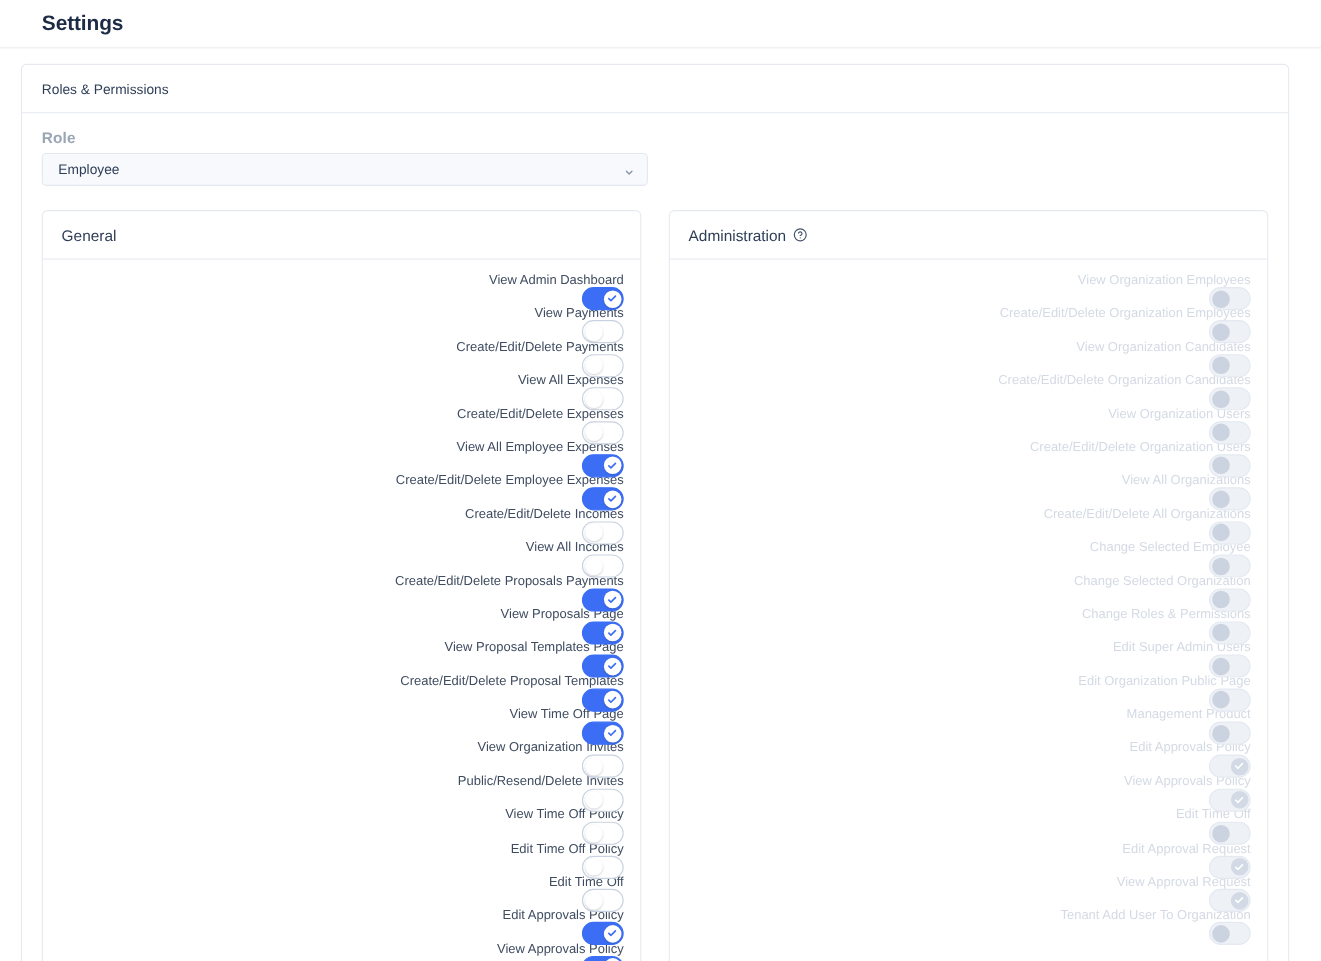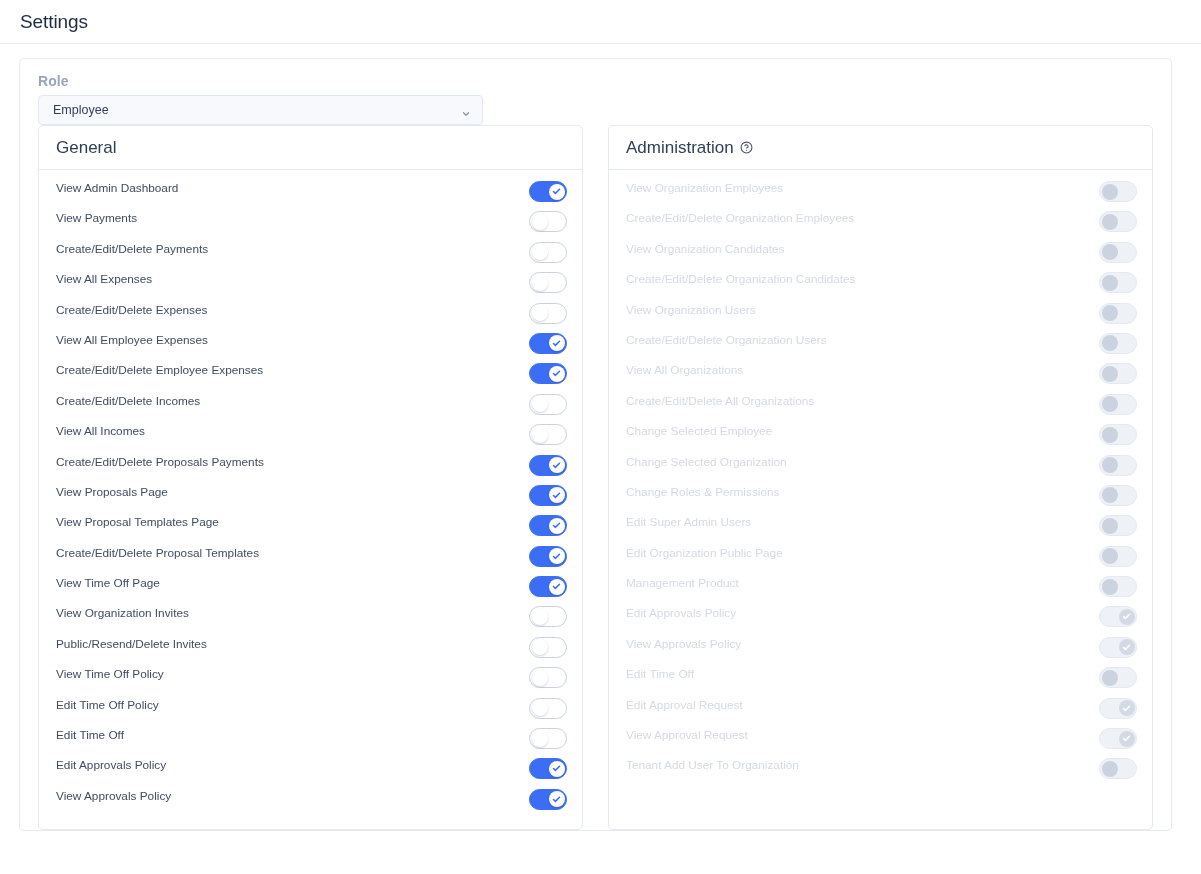--- a/index.html
+++ b/index.html
@@ -19,23 +19,24 @@
   .page-header {
     height: 44px;
     border-bottom: 1px solid #e8ebf0;
     display: flex;
     align-items: center;
     padding: 0 0 0 20px;
     background: #ffffff;
   }
   .page-title {
     font-size: 19px;
-    font-weight: 400;
+    font-weight: 700;
     color: #1d2b45;
     letter-spacing: -0.1px;
+    margin-left: 18px;
   }
 
   
   .outer-card {
     position: absolute;
     left: 19px;
     top: 58px;
     width: 1153px;
     background: #ffffff;
     border: 1px solid #e6eaf0;
@@ -61,22 +62,23 @@
   
   .field-label {
     font-size: 14px;
     color: #9aa5b5;
     font-weight: 700;
     margin-bottom: 6px;
     letter-spacing: 0.1px;
   }
   .select-wrap {
     position: relative;
-    width: 445px;
+    width: 551px;
     height: 30px;
+    margin-bottom: 22px;
   }
   .select-box {
     width: 100%;
     height: 100%;
     background: #f7f9fc;
     border: 1px solid #e3e8f0;
     border-radius: 4px;
     display: flex;
     align-items: center;
     padding: 0 28px 0 14px;
@@ -109,41 +111,42 @@
   }
   .panel-header {
     height: 44px;
     display: flex;
     align-items: center;
     gap: 6px;
     padding-left: 17px;
     border-bottom: 1px solid #e6eaf0;
   }
   .panel-header-title {
-    font-size: 17px;
+    font-size: 14px;
     color: #2f3e57;
   }
   .panel.is-disabled .panel-header-title { color: #2f3e57; }
   .help-icon {
     width: 13px;
     height: 13px;
     display: inline-flex;
     color: #46546b;
     cursor: pointer;
   }
   .panel-body {
     padding: 11px 0 10px 0;
   }
 
   
   .perm-row {
     height: 30.4px;
     display: flex;
-    align-items: flex-start;
+    align-items: flex-end;
     padding: 0 15px 0 17px;
+    flex-direction: column;
   }
   .perm-label {
     font-size: 11.8px;
     color: #3f4c60;
     flex: 1;
     white-space: nowrap;
   }
   .is-disabled .perm-label { color: #d4dae4; }
 
   
@@ -209,20 +212,23 @@
 </style>
 </head>
 <body>
 
 <div class="page-header">
   <div class="page-title">Settings</div>
 </div>
 
 <div class="outer-card">
 
+  <div class="outer-card-header">
+    <span class="outer-card-header-title">Roles &amp; Permissions</span>
+  </div>
 
   <div class="outer-card-body">
 
     <div class="field-label">Role</div>
     <div class="select-wrap">
       <div class="select-box">
         <span>Employee</span>
       </div>
       <span class="select-chevron">
         <svg viewBox="0 0 24 24" fill="none" stroke="currentColor" stroke-width="3" stroke-linecap="round" stroke-linejoin="round" width="10" height="10">

